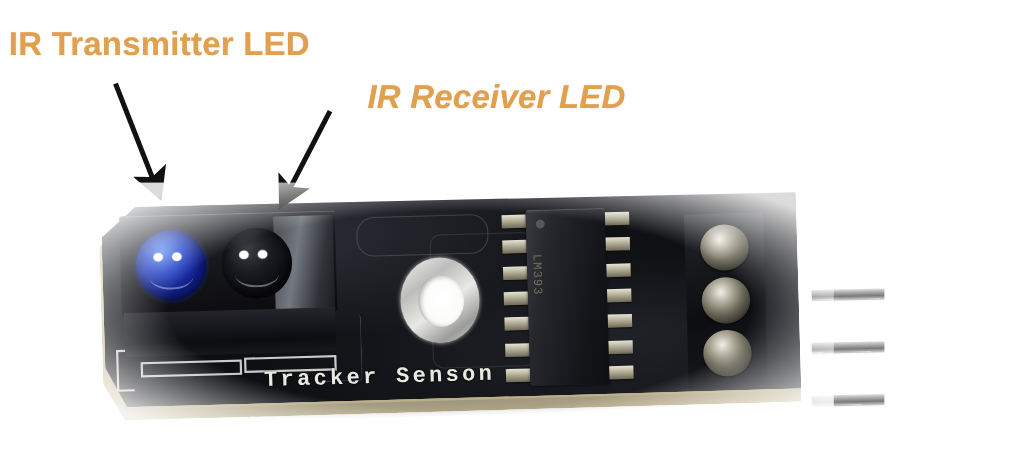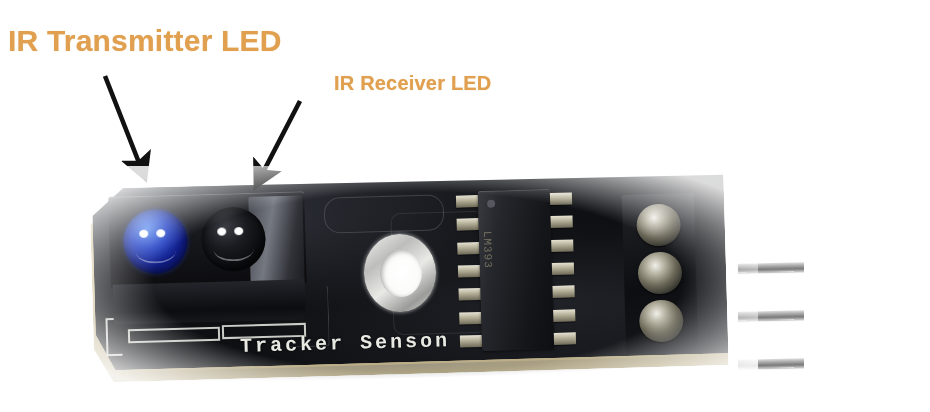--- a/index.html
+++ b/index.html
@@ -29,23 +29,24 @@
   #label-transmitter {
     left: 8px;
     top: 24px;
     font-size: 30px;
     color: #e0a050;
     text-shadow: 0 0 1px rgba(224,160,80,0.6);
   }
   #label-receiver {
     left: 334px;
     top: 72px;
-    font-size: 20px;
+    font-size: 30px;
     color: #e0a050;
     text-shadow: 0 0 1px rgba(224,160,80,0.6);
+    font-style: italic;
   }
   .pin-label {
     position: absolute;
     left: 852px;
     font-size: 25px;
     font-weight: 700;
     color: #c8392f;
     letter-spacing: 0.4px;
   }
   #label-vcc { top: 254px; }

